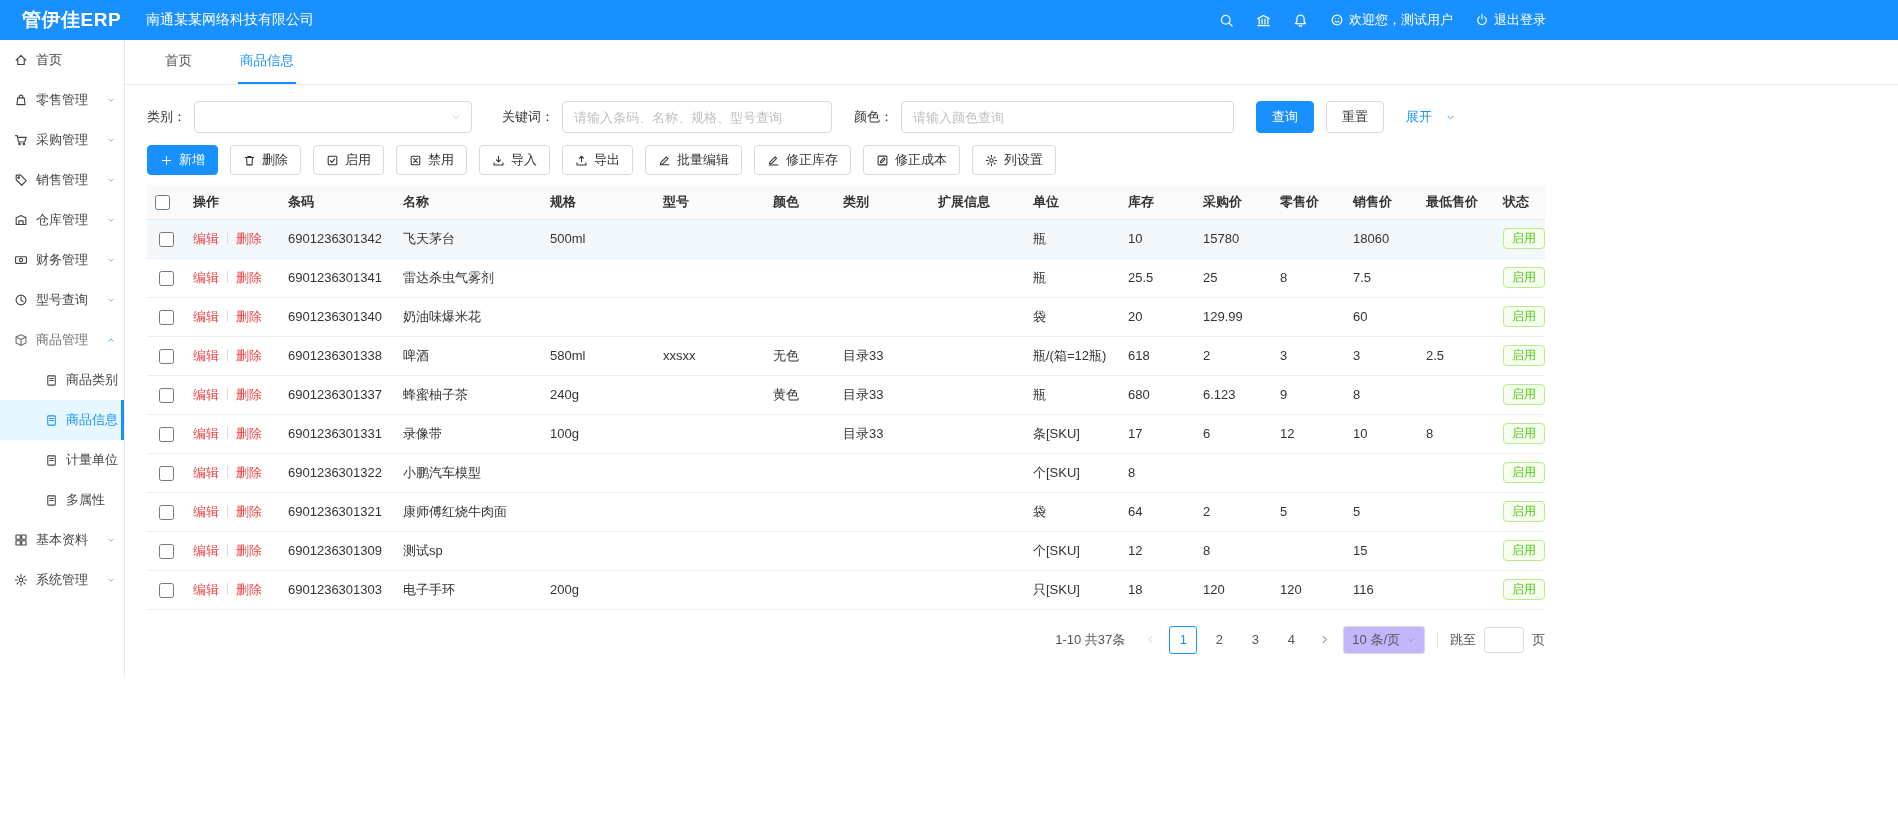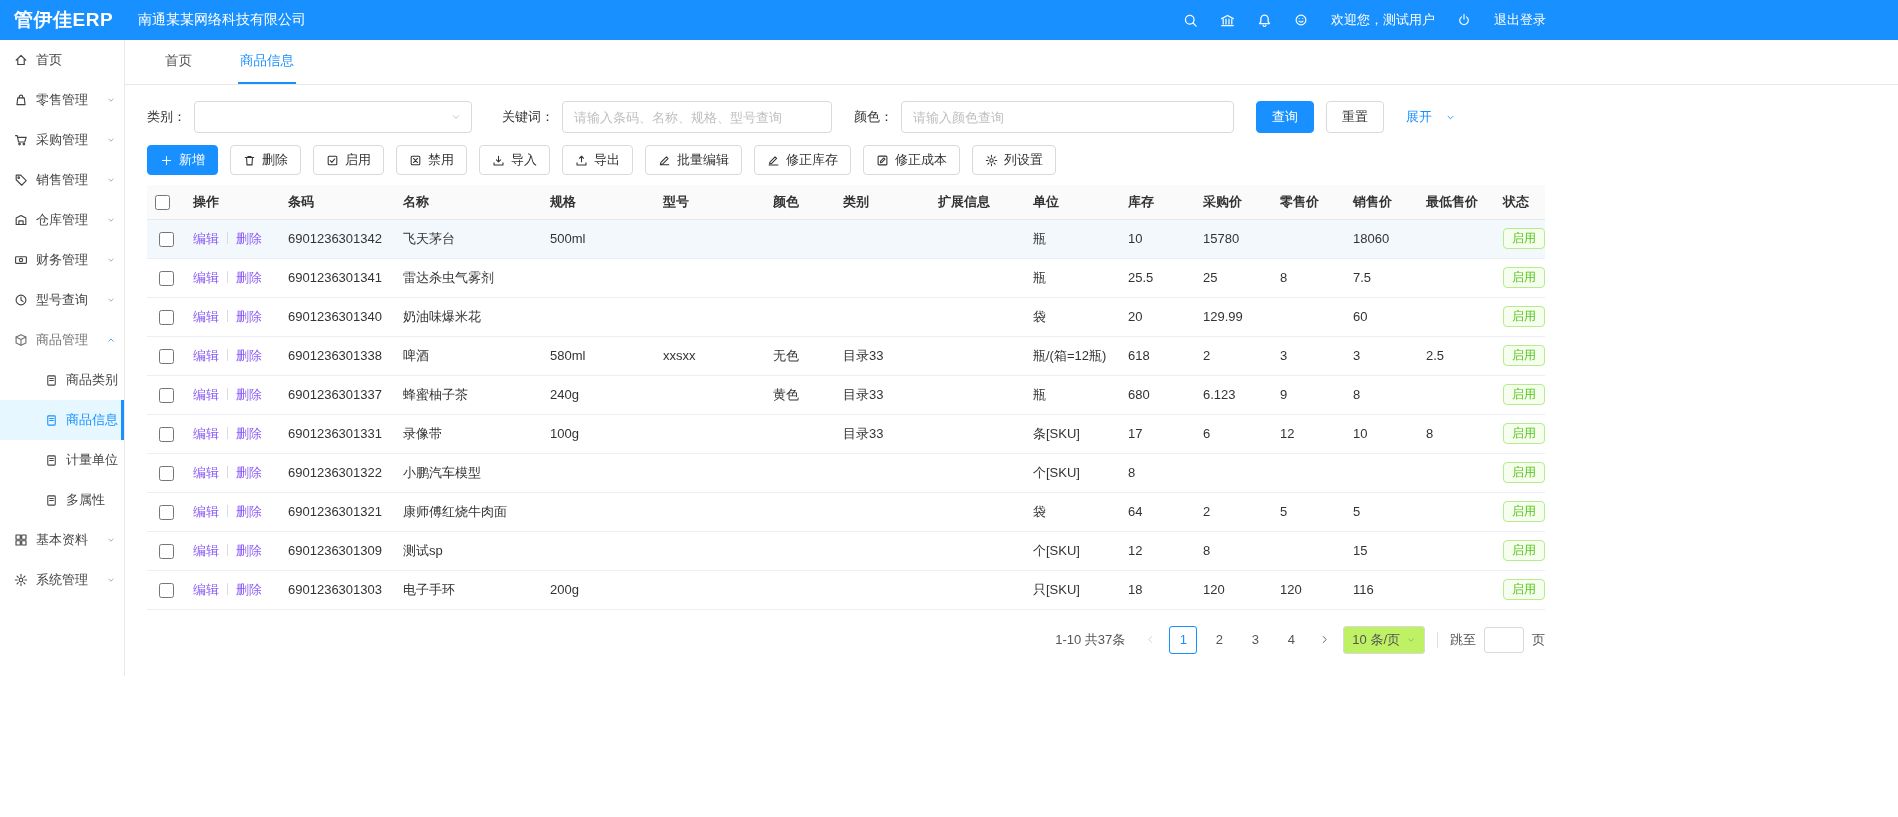--- a/index.html
+++ b/index.html
@@ -1,25 +1,25 @@
 <!DOCTYPE html>
 <html><head>
 <meta charset="utf-8">
 <style>
   *{box-sizing:border-box;margin:0;padding:0}
   html,body{width:1898px;height:817px}
   body{font-family:"Liberation Sans","DejaVu Sans",sans-serif;font-size:13px;color:#333;background:#fff;overflow:hidden}
   .icon{display:inline-flex;align-items:center;justify-content:center}
   
-  .app-header{height:40px;background:#1890ff;color:#fff;display:flex;align-items:center;padding-left:14px;position:relative}
+  .app-header{height:40px;background:#1890ff;color:#fff;display:flex;align-items:center;padding-left:22px;position:relative}
   .logo{font-size:19px;font-weight:700;width:112px;letter-spacing:.5px;white-space:nowrap}
   .company{font-size:14px;margin-left:12px;white-space:nowrap}
   .header-right{position:absolute;right:352px;top:0;height:40px;display:flex;align-items:center;gap:22px}
   .header-right .hicon{cursor:pointer;display:inline-flex}
-  .welcome,.logout{display:inline-flex;align-items:center;gap:23px;cursor:pointer;white-space:nowrap}
+  .welcome,.logout{display:inline-flex;align-items:center;gap:5px;cursor:pointer;white-space:nowrap}
   
   .app-body{display:flex;align-items:flex-start}
   .sidebar{width:125px;flex-shrink:0;border-right:1px solid #e9e9e9;height:636px;background:#fff}
   .menu-item{height:40px;display:flex;align-items:center;padding:0 8px 0 14px;cursor:pointer;color:#444}
   .menu-item .mi-label{margin-left:8px;flex:1;white-space:nowrap}
   .menu-item .chev{color:#999}
   .menu-item.parent-active{color:#737373}
   .menu-item.parent-active .chev{color:#1890ff}
   .submenu-item{height:40px;display:flex;align-items:center;padding-left:45px;cursor:pointer;color:#444}
   .submenu-item .mi-label{margin-left:8px;white-space:nowrap}
@@ -46,32 +46,32 @@
   .toolbar{display:flex;gap:12px;margin-bottom:10px}
   .tb-btn{height:30px;padding:8px 12px;border-radius:4px;border:1px solid #d9d9d9;background:#fff;color:#333;font-size:13px;display:inline-flex;align-items:center;gap:6px;cursor:pointer;font-family:Liberation Mono, monospace;white-space:nowrap}
   .tb-btn.primary{background:#1890ff;border-color:#1890ff;color:#fff}
   
   .data-table{border-collapse:collapse;table-layout:fixed;width:1398px}
   .data-table th{height:34px;padding:0 8px;text-align:left;font-weight:600;color:#333;background:#fafafa;border-bottom:1px solid #e8e8e8;font-size:13px;white-space:nowrap;overflow:hidden}
   .data-table td{height:39px;padding:0 8px;border-bottom:1px solid #ebeef5;color:#333;font-size:13px;overflow:hidden;white-space:nowrap;text-overflow:ellipsis}
   .data-table tr.highlighted td{background:#f3f8fd}
   .cb-cell{text-align:center}
   .cb-cell input{width:15px;height:15px;accent-color:#1890ff;cursor:pointer;vertical-align:middle}
-  .link{color:#8b5cf6;cursor:pointer;text-decoration:none}
+  .link{color:#ef4444;cursor:pointer;text-decoration:none}
   .sep{display:inline-block;width:1px;height:12px;background:#dcdcdc;margin:0 8px;vertical-align:-1px}
   .status-badge{display:inline-block;padding:1px 8px;font-size:12px;line-height:17px;color:#52c41a;background:#f6ffed;border:1px solid #b7eb8f;border-radius:4px;cursor:pointer}
   
   .pagination{width:1398px;display:flex;justify-content:flex-end;align-items:center;gap:8px;margin-top:16px;color:#555}
   .pg-summary{margin-right:6px}
   .pg-arrow{display:inline-flex;align-items:center;justify-content:center;width:22px;height:28px;cursor:pointer;color:#555}
   .pg-arrow.disabled{color:#ccc}
   .pg-pages{display:inline-flex;gap:8px}
   .page-btn{min-width:28px;height:28px;border:1px solid transparent;background:#fff;color:#555;font-size:13px;border-radius:3px;cursor:pointer;font-family:inherit}
   .page-btn.active{border-color:#1890ff;color:#1890ff}
-  .page-size{height:28px;border:1px solid #d9d9d9;border-radius:3px;padding:0 8px;display:inline-flex;align-items:center;gap:6px;color:#555;cursor:pointer;background:#bef264}
+  .page-size{height:28px;border:1px solid #d9d9d9;border-radius:3px;padding:0 8px;display:inline-flex;align-items:center;gap:6px;color:#555;cursor:pointer;background:#c4b5fd}
   .page-size .chev{color:#999;display:inline-flex}
   .pg-divider{width:1px;height:16px;background:#e0e0e0;margin:0 4px}
   .jump-input{width:40px;height:26px;border:1px solid #d9d9d9;border-radius:3px;outline:none;padding:0 4px;font-family:inherit}
 </style>
 </head>
 <body>
 
 <header class="app-header">
   <div class="logo">管伊佳ERP</div>
   <div class="company">南通某某网络科技有限公司</div>

